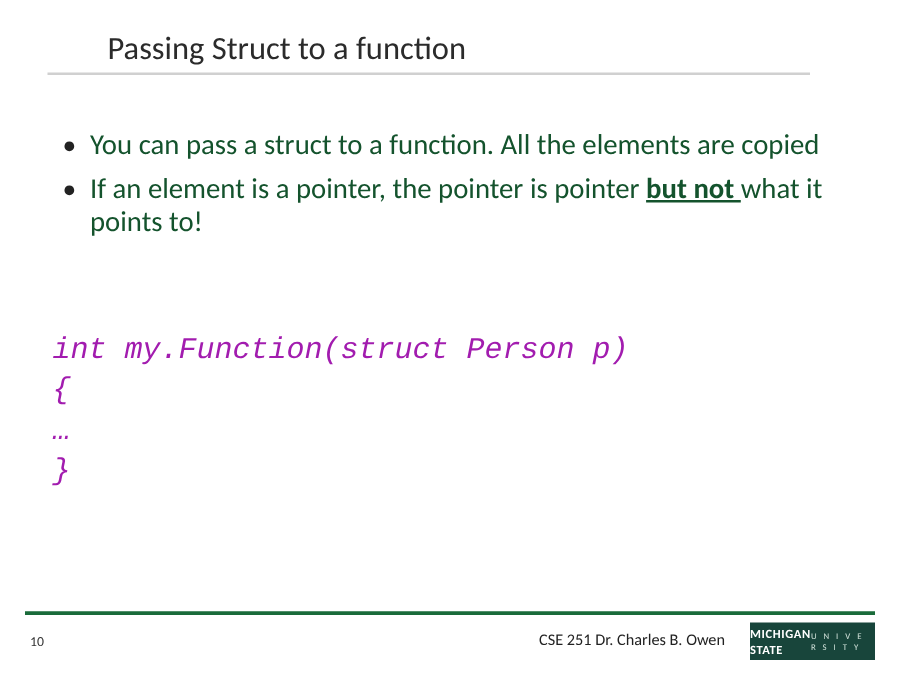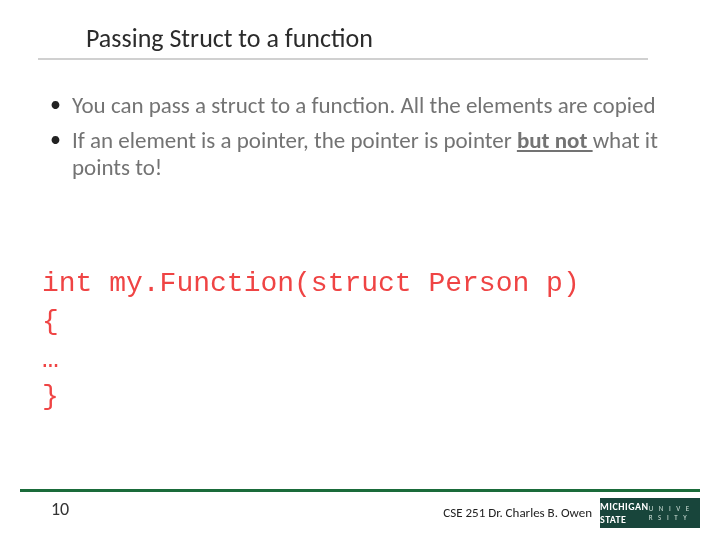--- a/index.html
+++ b/index.html
@@ -1,28 +1,28 @@
 <!DOCTYPE html>
 <html><head>
 <meta charset="utf-8">
 <style>
   * { box-sizing: border-box; margin: 0; padding: 0; }
   html, body { width: 720px; height: 540px; background: #fff; font-family: Calibri, "Segoe UI", Arial, sans-serif; color: #000; }
   .slide { position: relative; width: 720px; height: 540px; }
   .title { position: absolute; left: 38px; top: 22px; font-size: 26px; color: #2b2b2b; font-weight: 400; margin-left: 48px; }
   .title-underline { position: absolute; left: 38px; top: 58px; width: 610px; height: 2px; background: #d0d0d0; }
-  .body { position: absolute; left: 46px; top: 92px; width: 620px; font-size: 23px; line-height: 1.18; color: #737373; }
+  .body { position: absolute; left: 46px; top: 103px; width: 620px; font-size: 23px; line-height: 1.18; color: #14532d; }
   .body ul { list-style: none; padding: 0; }
   .body li { position: relative; padding-left: 26px; margin-bottom: 8px; }
   .body li::before { content: "•"; position: absolute; left: 4px; top: 0; font-size: 22px; color: #222; }
   .u { text-decoration: underline; font-weight: 700; text-align: right; }
-  .code { position: absolute; left: 42px; top: 265px; width: 640px; font-family: Consolas, "Courier New", monospace; font-size: 28px; line-height: 1.35; color: #ef4444; white-space: pre; }
+  .code { position: absolute; left: 42px; top: 265px; width: 640px; font-family: Consolas, "Courier New", monospace; font-size: 24px; line-height: 1.35; color: #a21caf; white-space: pre; font-style: italic; }
   .footer-rule { position: absolute; left: 20px; bottom: 48px; width: 680px; height: 3px; background: #1a6b3a; }
-  .page-num { position: absolute; left: 24px; bottom: 20px; font-size: 18px; color: #333; margin-left: 27px; }
-  .footer-right { position: absolute; right: 20px; bottom: 12px; display: flex; align-items: center; gap: 8px; }
+  .page-num { position: absolute; left: 24px; bottom: 20px; font-size: 11px; color: #333; }
+  .footer-right { position: absolute; right: 20px; bottom: 12px; display: flex; align-items: center; gap: 20px; }
   .footer-text { font-size: 13px; color: #222; text-align: right; line-height: 1.2; }
   .msu-logo { display: flex; align-items: center; justify-content: center; background: #18453b; color: #fff; width: 100px; height: 30px; }
   .msu-main { font-size: 10px; font-weight: 700; letter-spacing: 0.5px; }
   .msu-sub { font-size: 7px; letter-spacing: 2px; color: #cfe0d8; }
 </style>
 </head>
 <body>
 
 <div class="slide">
 

